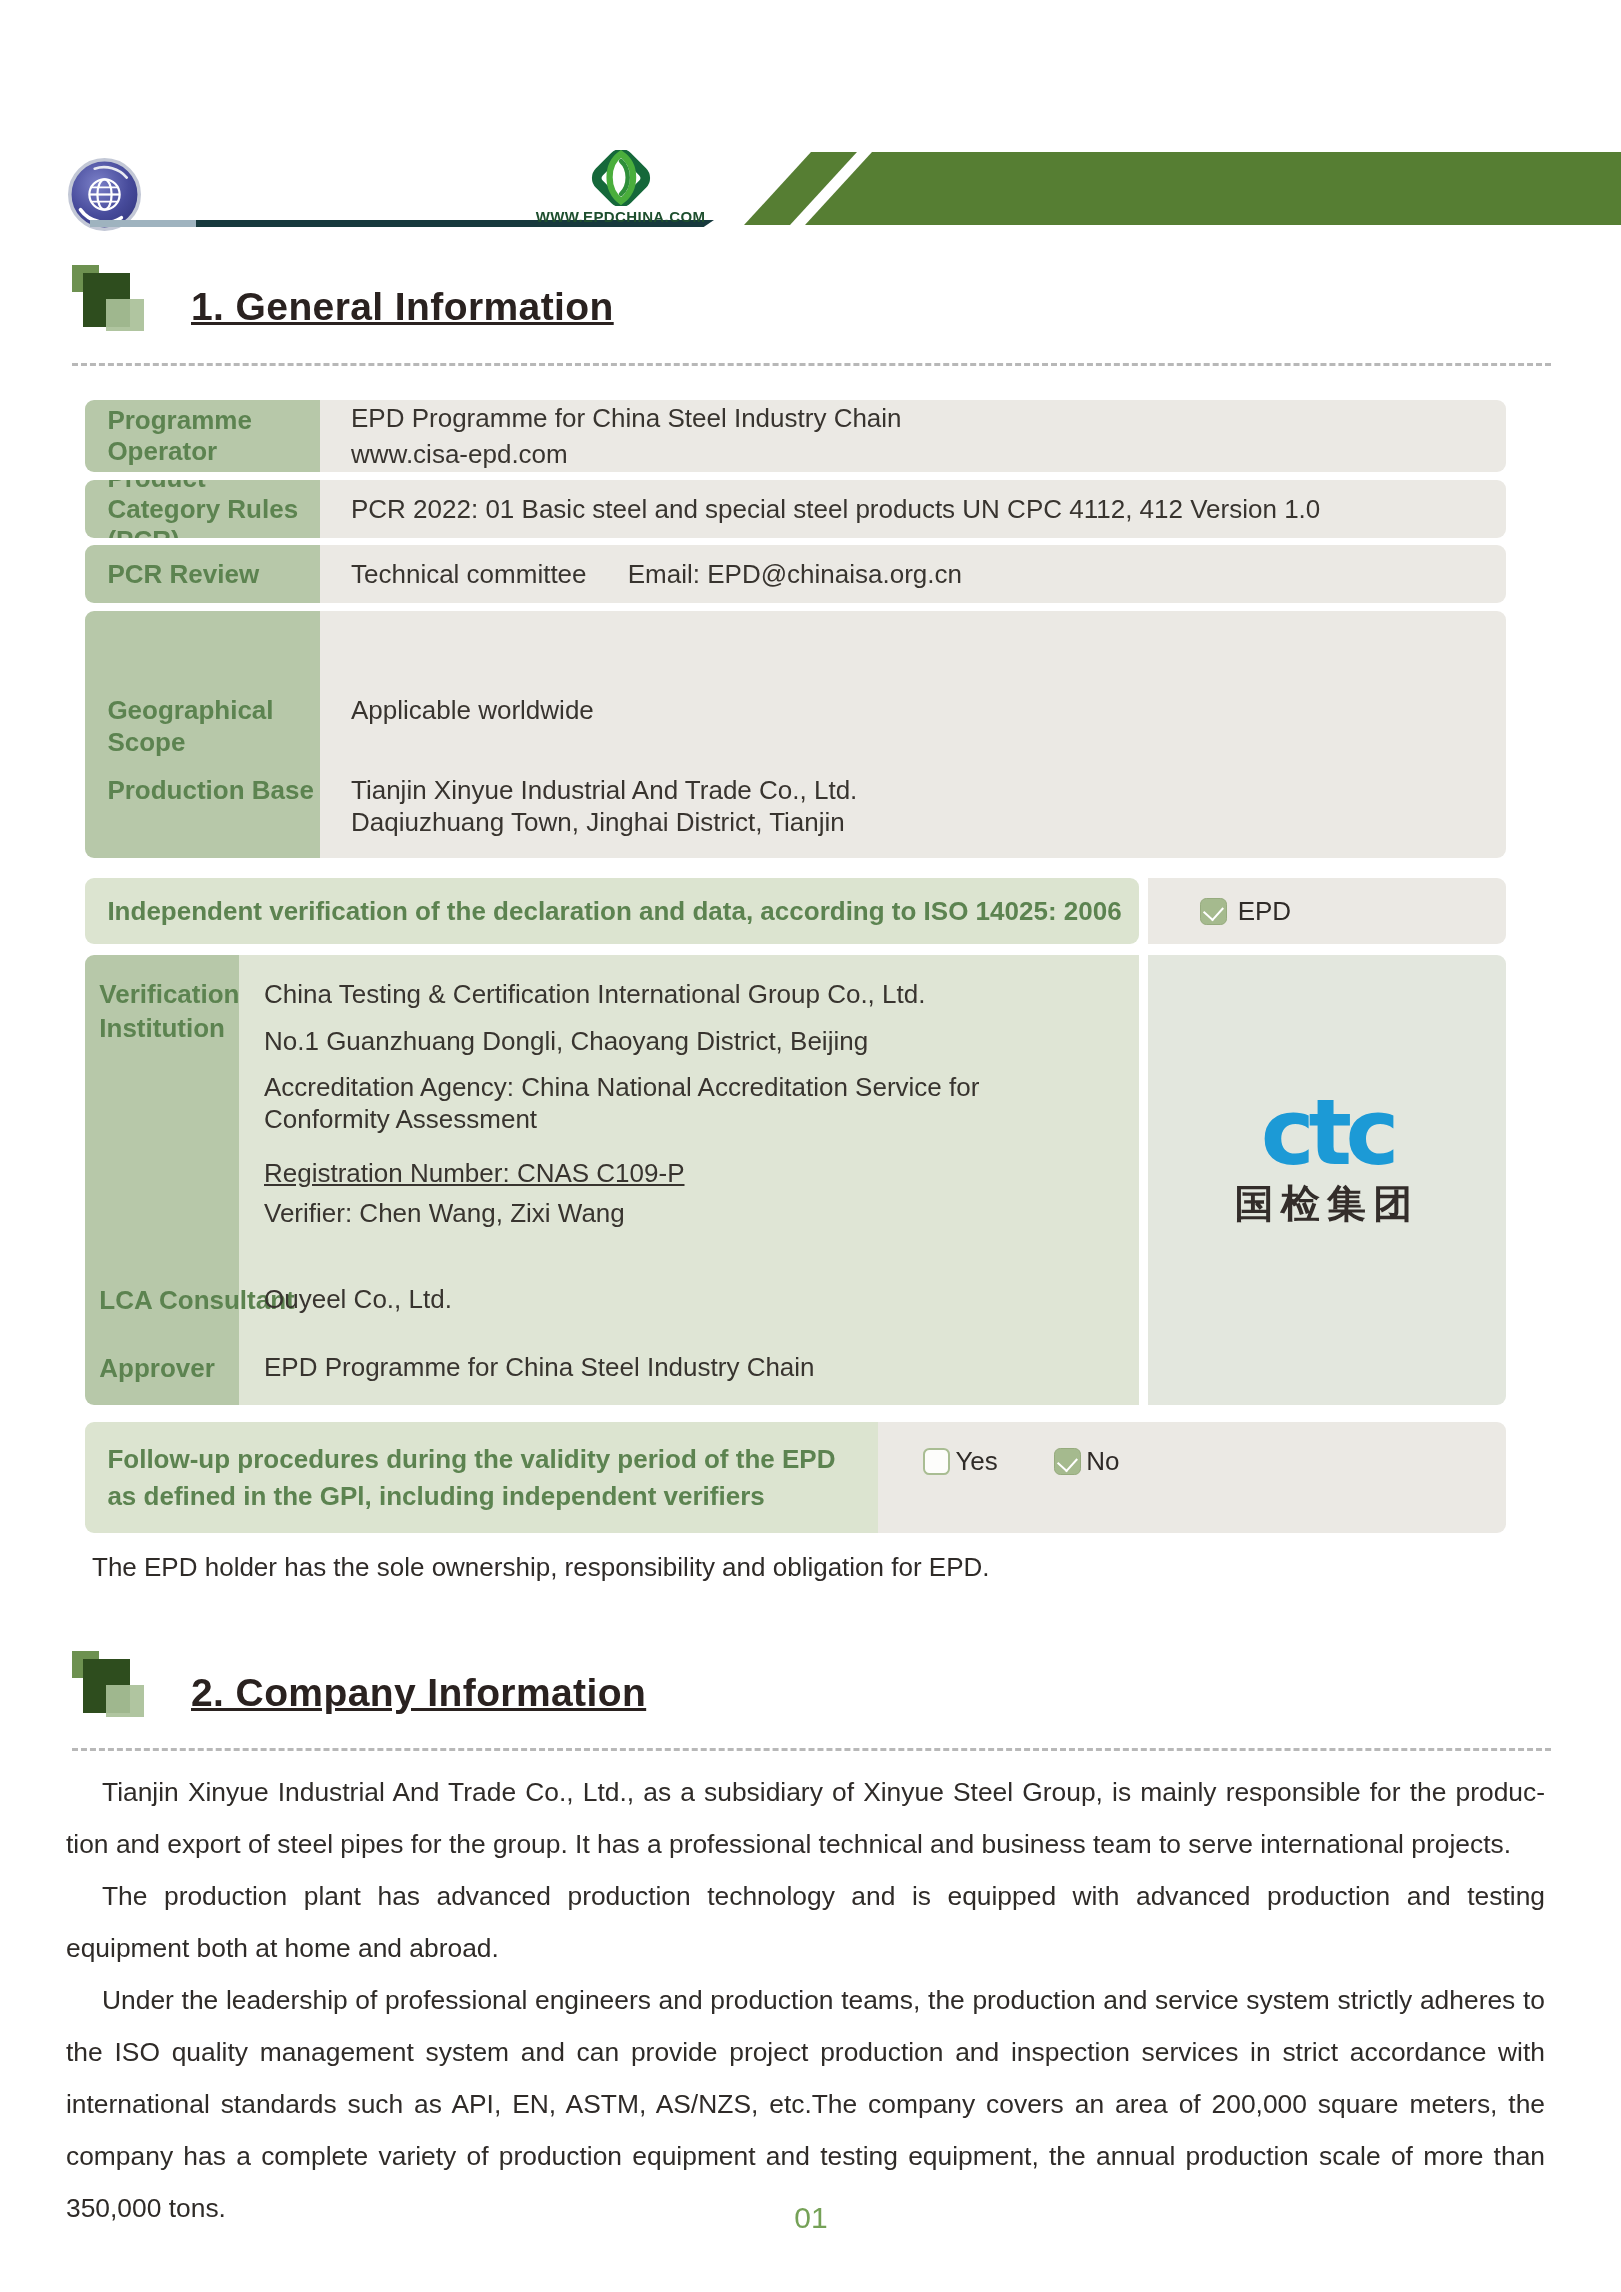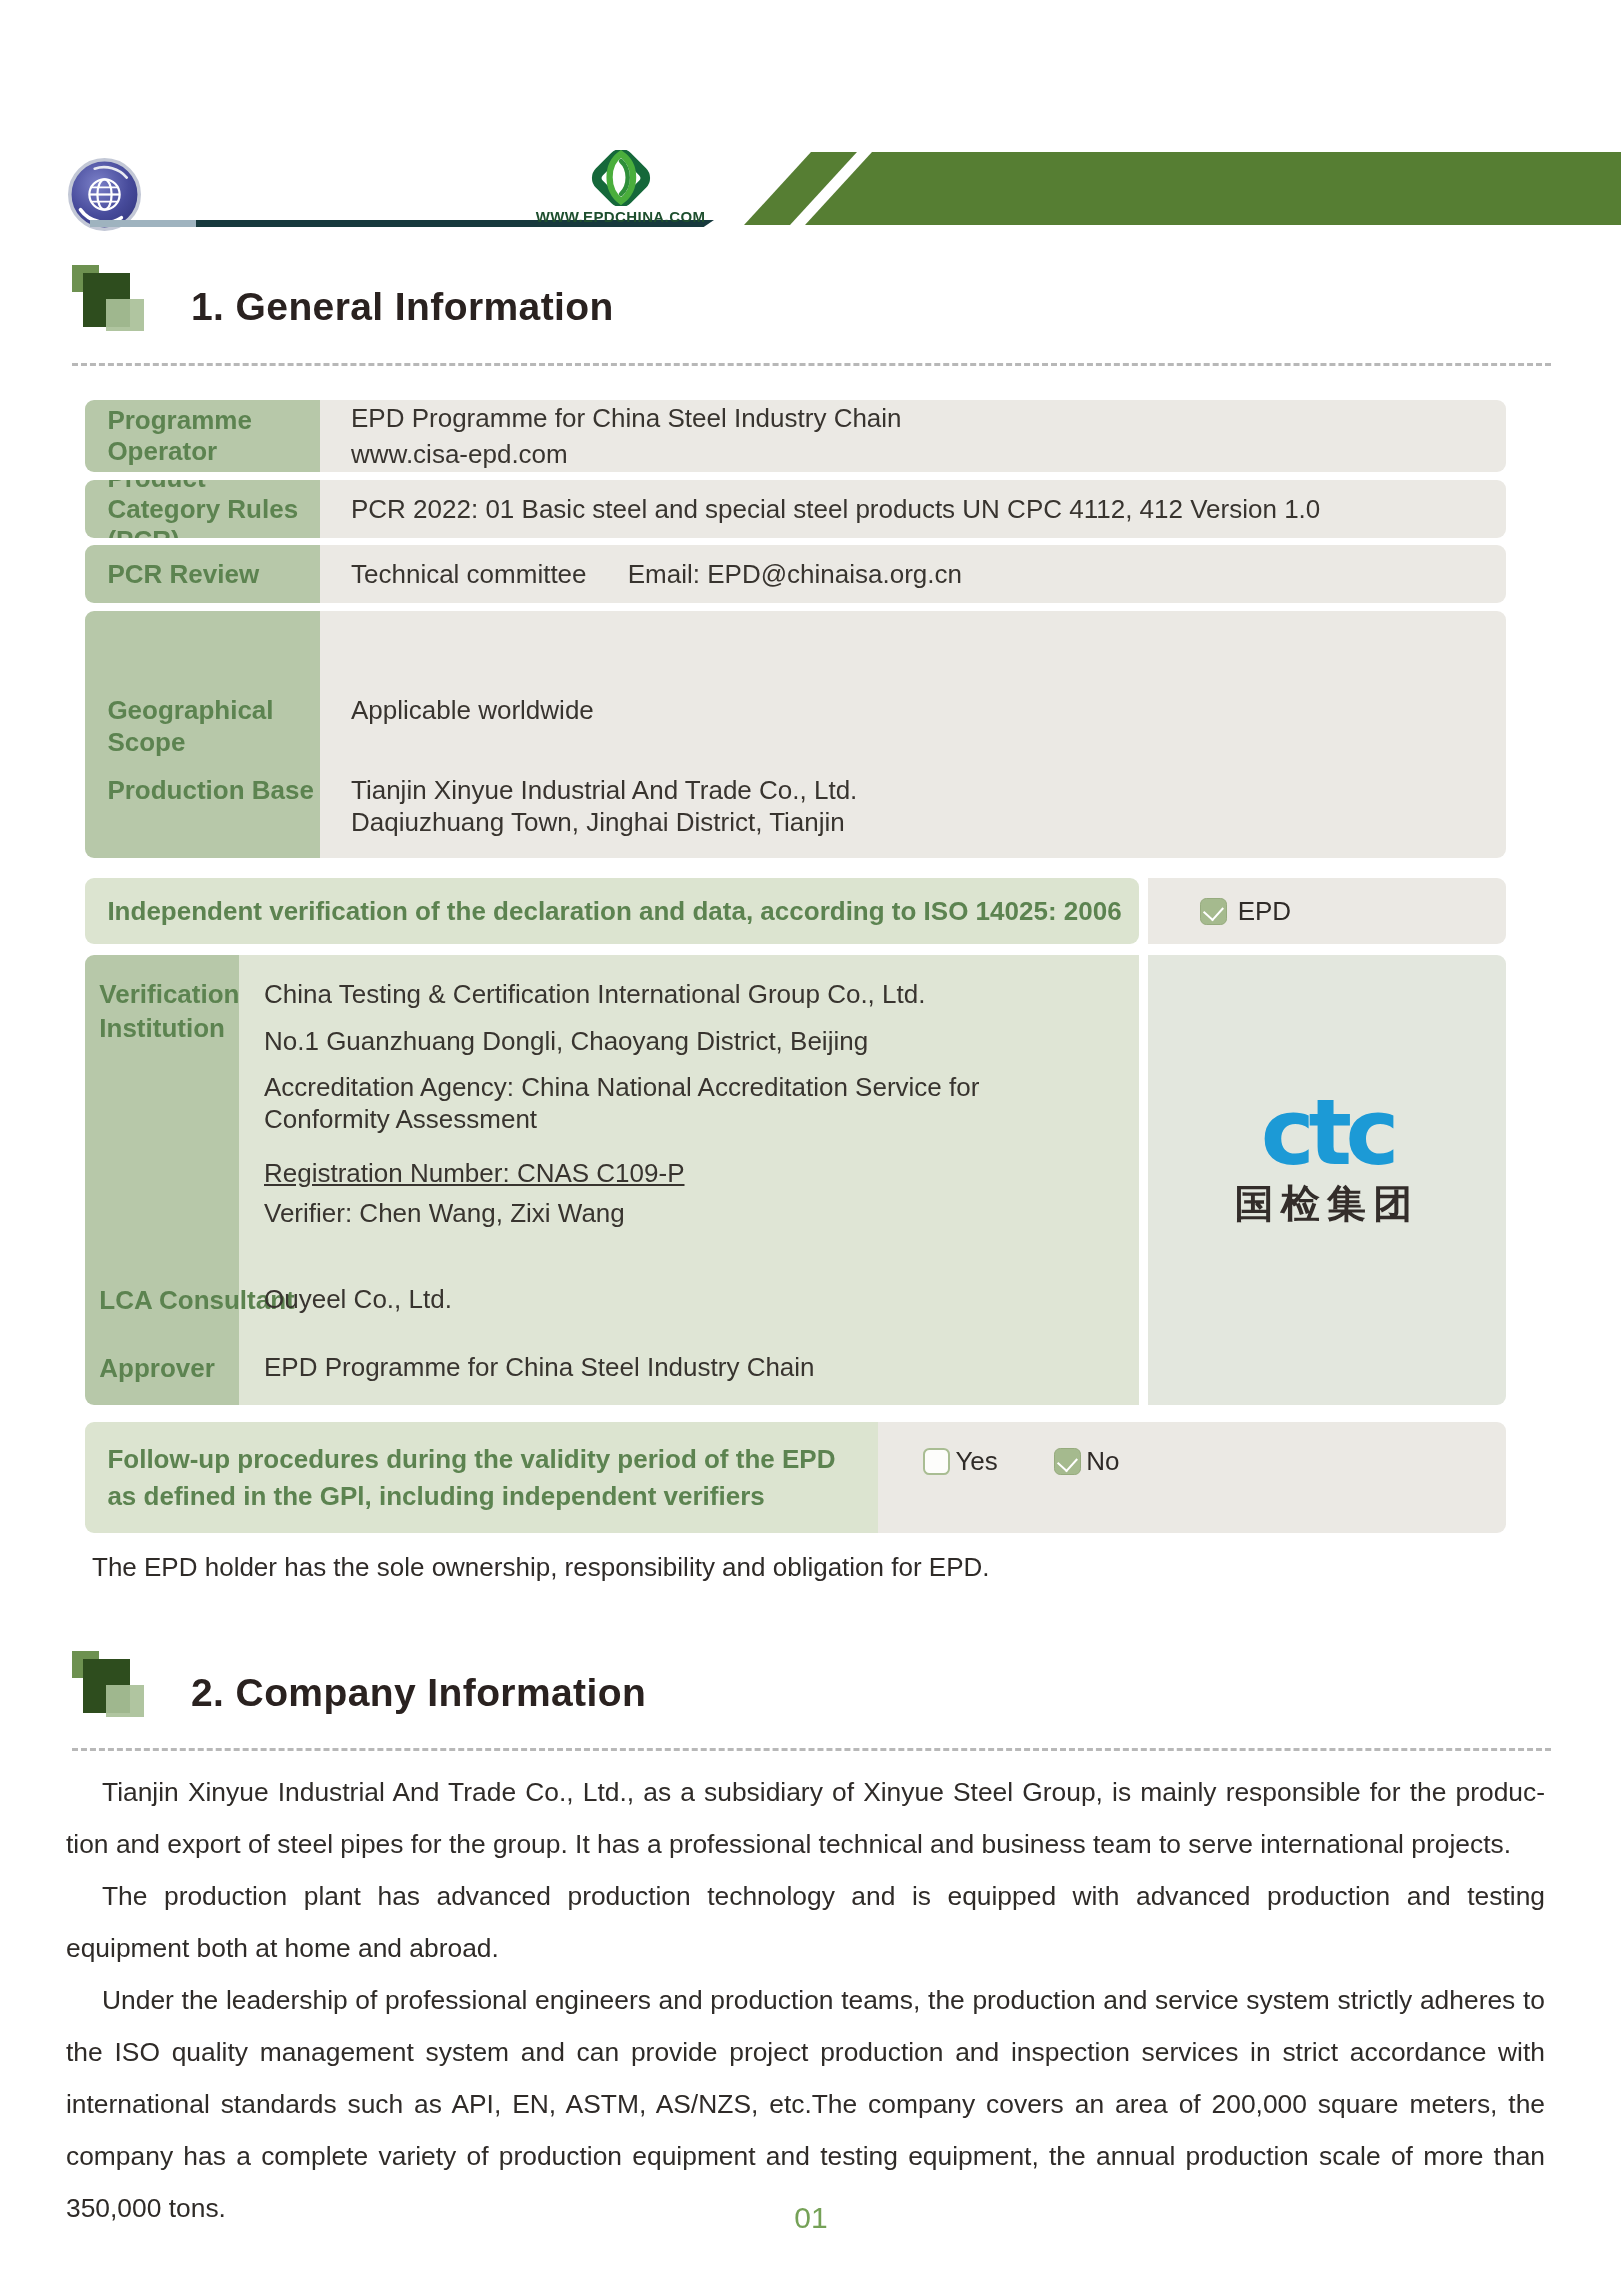--- a/index.html
+++ b/index.html
@@ -21,21 +21,21 @@
   .hdr-stripe{left:744px;top:152px;width:113px;height:73px;background:#567e33;
     clip-path:polygon(67px 0,113px 0,46px 100%,0 100%);}
   .hdr-band{left:805px;top:152px;width:817px;height:73px;background:#567e33;
     clip-path:polygon(67px 0,100% 0,100% 100%,0 100%);}
 
   
   .sec-icon{width:82px;height:68px;}
   .sec-icon .sq1{position:absolute;left:1.8px;top:0;width:27px;height:27px;background:#6d9150;}
   .sec-icon .sq2{position:absolute;left:12.5px;top:8px;width:47px;height:54px;background:#2e4d1e;}
   .sec-icon .sq3{position:absolute;left:36px;top:34px;width:38px;height:32px;background:#a9c098;opacity:.92;}
-  .sec-title{font-size:39px;font-weight:700;color:#2a2220;letter-spacing:0.4px;}
+  .sec-title{font-size:39px;font-weight:700;color:#2a2220;letter-spacing:0.4px;text-decoration:underline;}
   .divider{width:1479px;border-top:3.6px dashed #b8b8b8;height:0;}
 
   
   .trow{left:85px;width:1421px;border-radius:9px;overflow:hidden;display:flex;}
   .lab-cell{background:#b7c8a9;color:#5c8350;font-weight:700;font-size:26px;
     display:flex;align-items:center;padding-left:22.4px;box-sizing:border-box;flex:0 0 235px;}
   .val-cell{background:#ebe9e4;font-size:26px;color:#38342f;flex:1;
     display:flex;flex-direction:column;justify-content:center;padding-left:31px;box-sizing:border-box;}
   .val-line{line-height:36px;}
 

